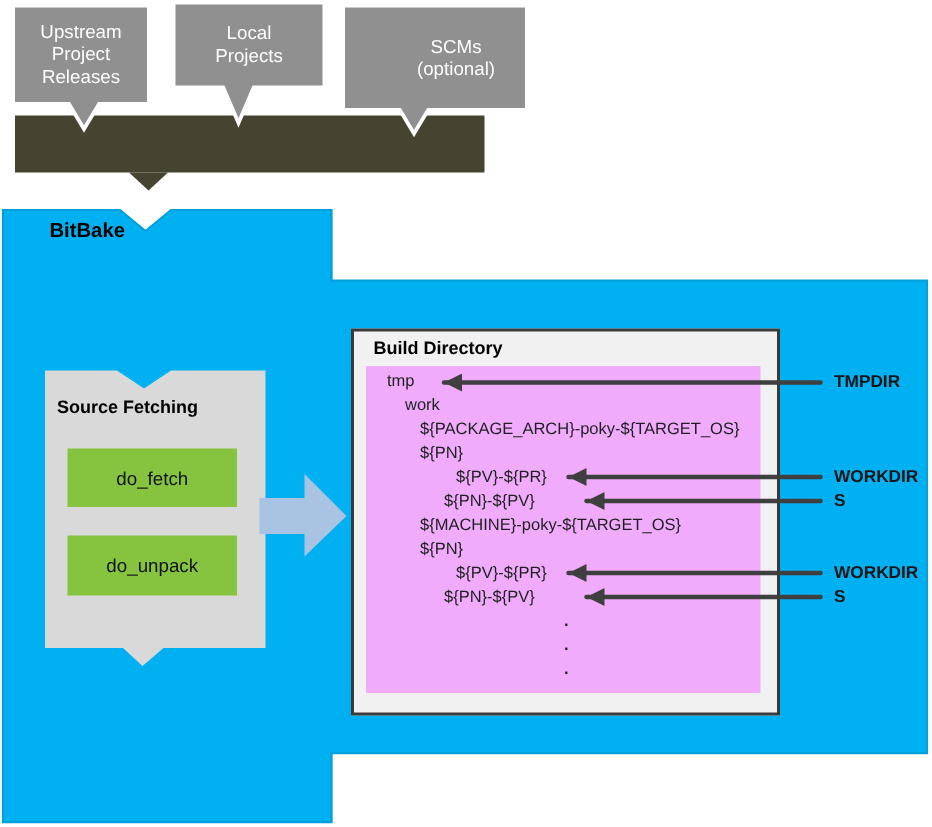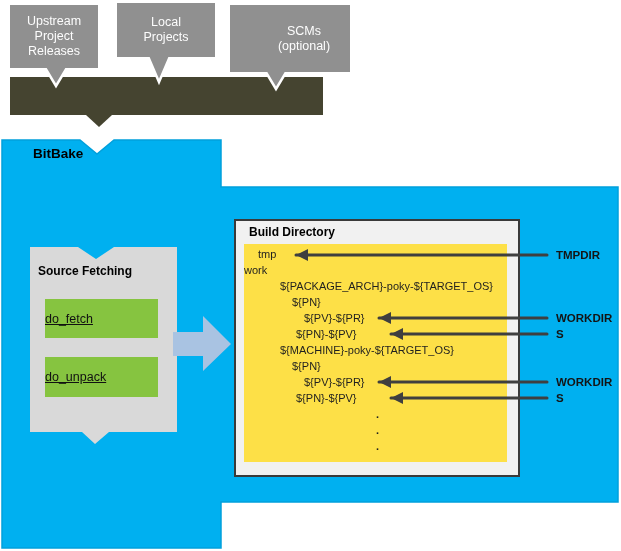--- a/index.html
+++ b/index.html
@@ -15,30 +15,30 @@
     display:flex;align-items:center;justify-content:center;
     white-space:pre-line;font-size:12.5px;line-height:15px;
   }
   .mirror-label{
     color:#ffffff;font-size:13px;display:flex;align-items:center;justify-content:center;
   }
   .bitbake-label{font-weight:bold;font-size:13.5px;color:#000;}
   .sf-title{font-weight:bold;font-size:12px;color:#000;}
   .task-box{
     background:#86c440;color:#111;font-size:12.5px;
-    display:flex;align-items:center;justify-content:flex-start;text-decoration:underline;
+    display:flex;align-items:center;justify-content:center;
   }
   .build-box{
     background:#f1f1f1;border:2px solid #3a3a3a;box-sizing:border-box;
   }
   .bd-title{font-weight:bold;font-size:12px;color:#000;}
-  .bd-inner{background:#fde047;padding-top:2px;box-sizing:border-box;}
+  .bd-inner{background:#f0abfc;padding-top:2px;box-sizing:border-box;}
   .bd-line{height:16px;line-height:16px;font-size:11px;color:#1f1f1f;white-space:nowrap;}
-  .i0{padding-left:14px}.i1{}.i2{padding-left:36px}
-  .i3{padding-left:48px}.i4{padding-left:60px}.i5{padding-left:52px}
+  .i0{padding-left:14px}.i1{padding-left:26px}.i2{padding-left:36px}
+  .i3{padding-left:36px}.i4{padding-left:60px}.i5{padding-left:52px}
   .dot{padding-left:132px;font-weight:bold;}
   .anno{
     font-size:11.5px;font-weight:600;color:#141414;height:14px;line-height:14px;
   }
   .layer2{z-index:2;}
   .layer4{z-index:4;}
 </style>
 </head>
 <body>
 

